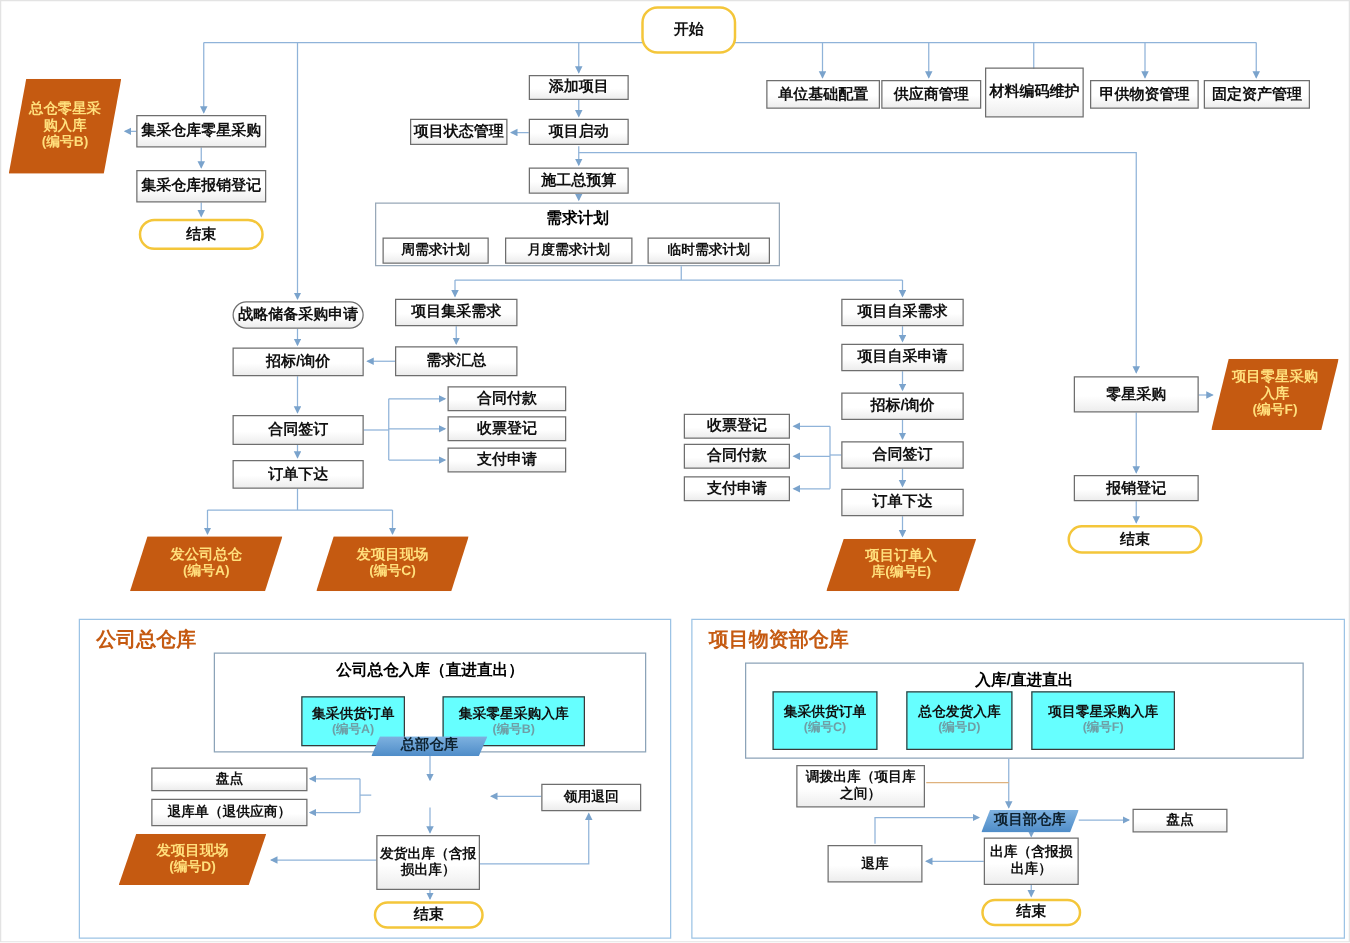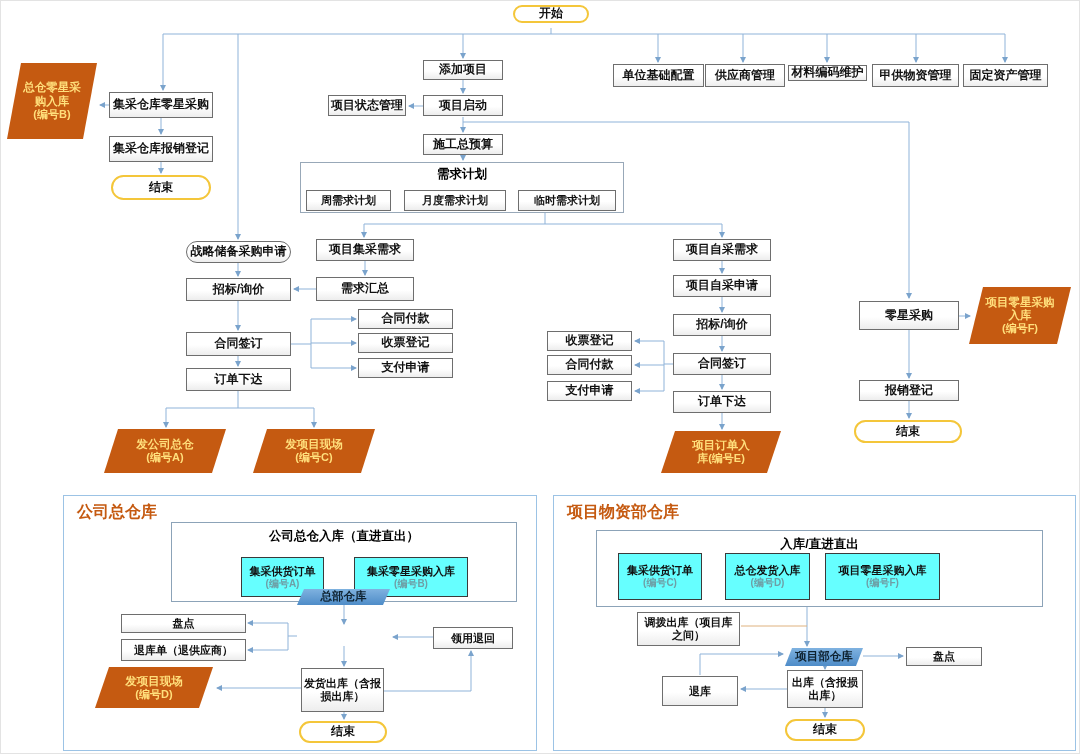--- a/index.html
+++ b/index.html
@@ -111,25 +111,25 @@
     <polyline class="c" marker-end="url(#arw)" points="343,711 343,718"></polyline>
     <polyline class="c" marker-end="url(#arw)" points="806,606 806,645"></polyline>
     <polyline class="t" points="740,625 806,625"></polyline>
     <polyline class="c" marker-end="url(#arw)" points="862,655 902,655"></polyline>
     <polyline class="c" marker-end="url(#arw)" points="824,665 824,668"></polyline>
     <polyline class="c" marker-end="url(#arw)" points="786,688 740,688"></polyline>
     <polyline class="c" marker-end="url(#arw)" points="699,674 699,653 782,653"></polyline>
     <polyline class="c" marker-end="url(#arw)" points="824,707 824,716"></polyline>
   </svg>
 
-  <div class="n term" style="left:512px;top:4px;width:76px;height:18px;">开始</div>
+  <div class="n term" style="left:512px;top:4px;width:76px;height:38px;">开始</div>
 
   <div class="n box" style="left:612px;top:63px;width:91px;height:23px;">单位基础配置</div>
   <div class="n box" style="left:704px;top:63px;width:80px;height:23px;">供应商管理</div>
-  <div class="n box" style="left:787px;top:64px;width:79px;height:16px;">材料编码维护</div>
+  <div class="n box" style="left:787px;top:53px;width:79px;height:40px;">材料编码维护</div>
   <div class="n box" style="left:871px;top:63px;width:87px;height:23px;">甲供物资管理</div>
   <div class="n box" style="left:962px;top:63px;width:85px;height:23px;">固定资产管理</div>
 
   <div class="n box" style="left:108px;top:91px;width:104px;height:26px;">集采仓库零星采购</div>
   <div class="n box" style="left:108px;top:135px;width:104px;height:26px;">集采仓库报销登记</div>
   <div class="n term" style="left:110px;top:174px;width:100px;height:25px;">结束</div>
   <div class="n para" style="left:6px;top:62px;width:90px;height:76px;">
     <span>总仓零星采购入库</span>
     <span class="code">(编号B)</span>
   </div>

